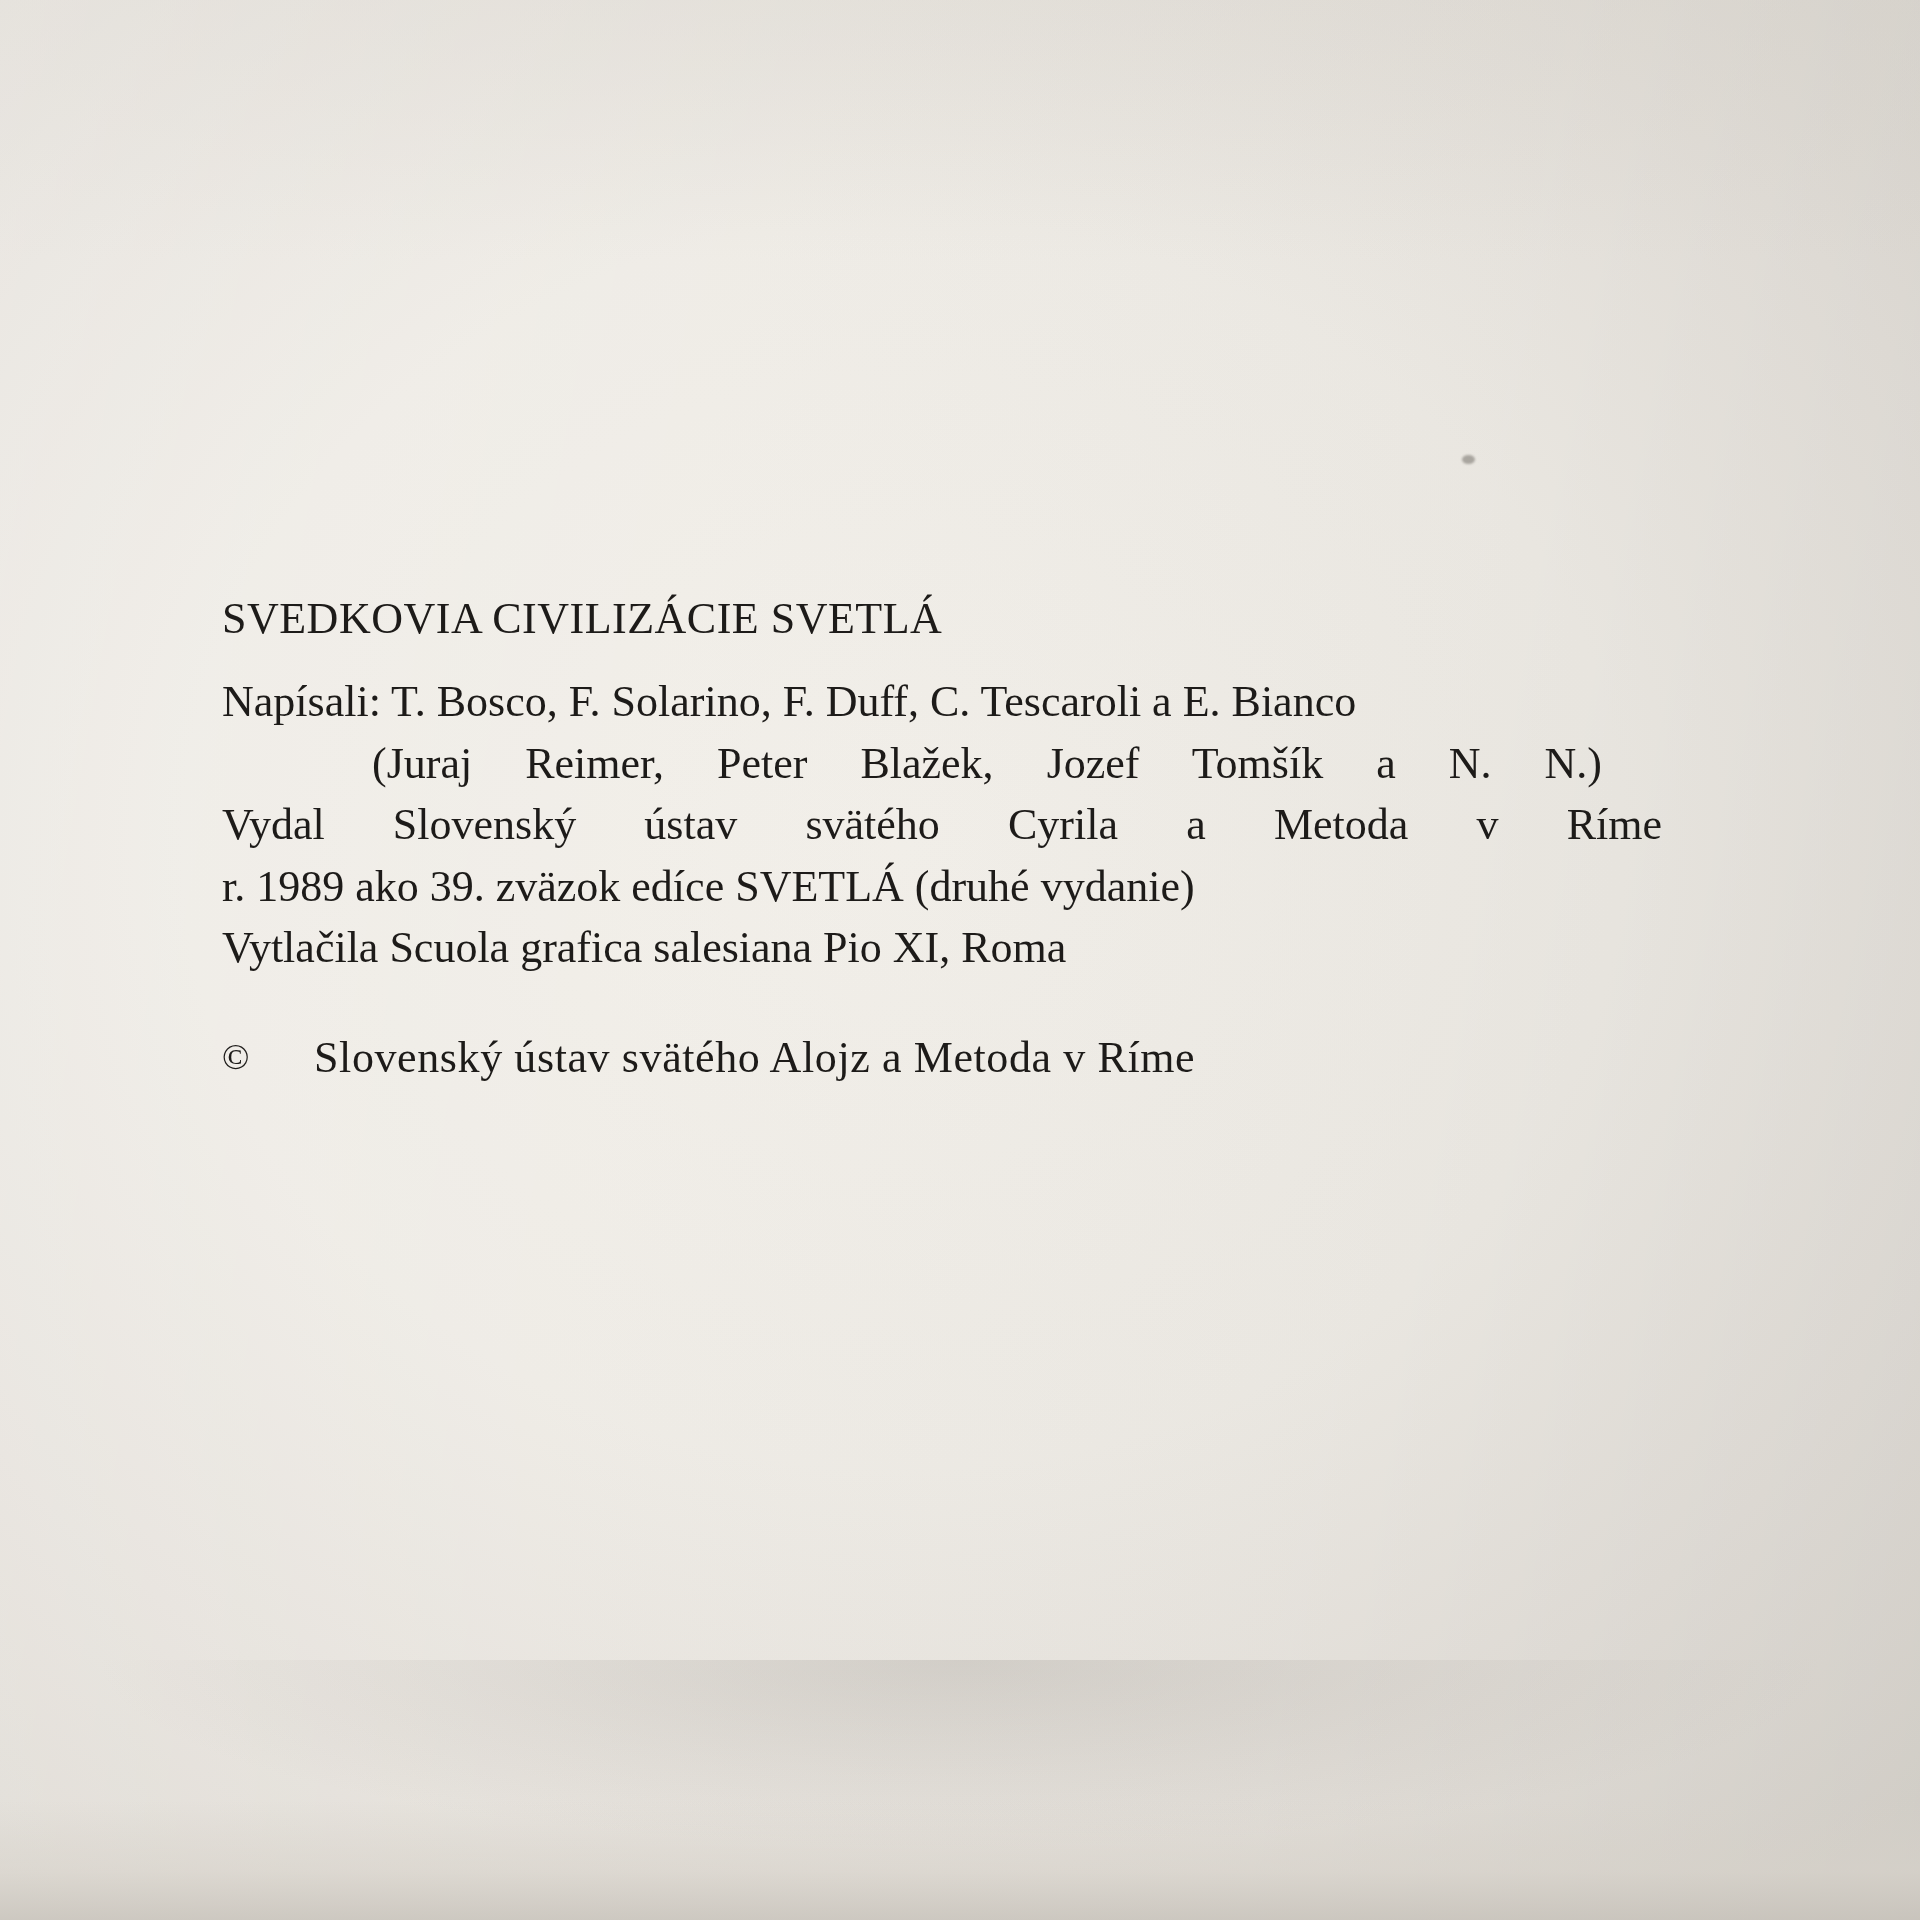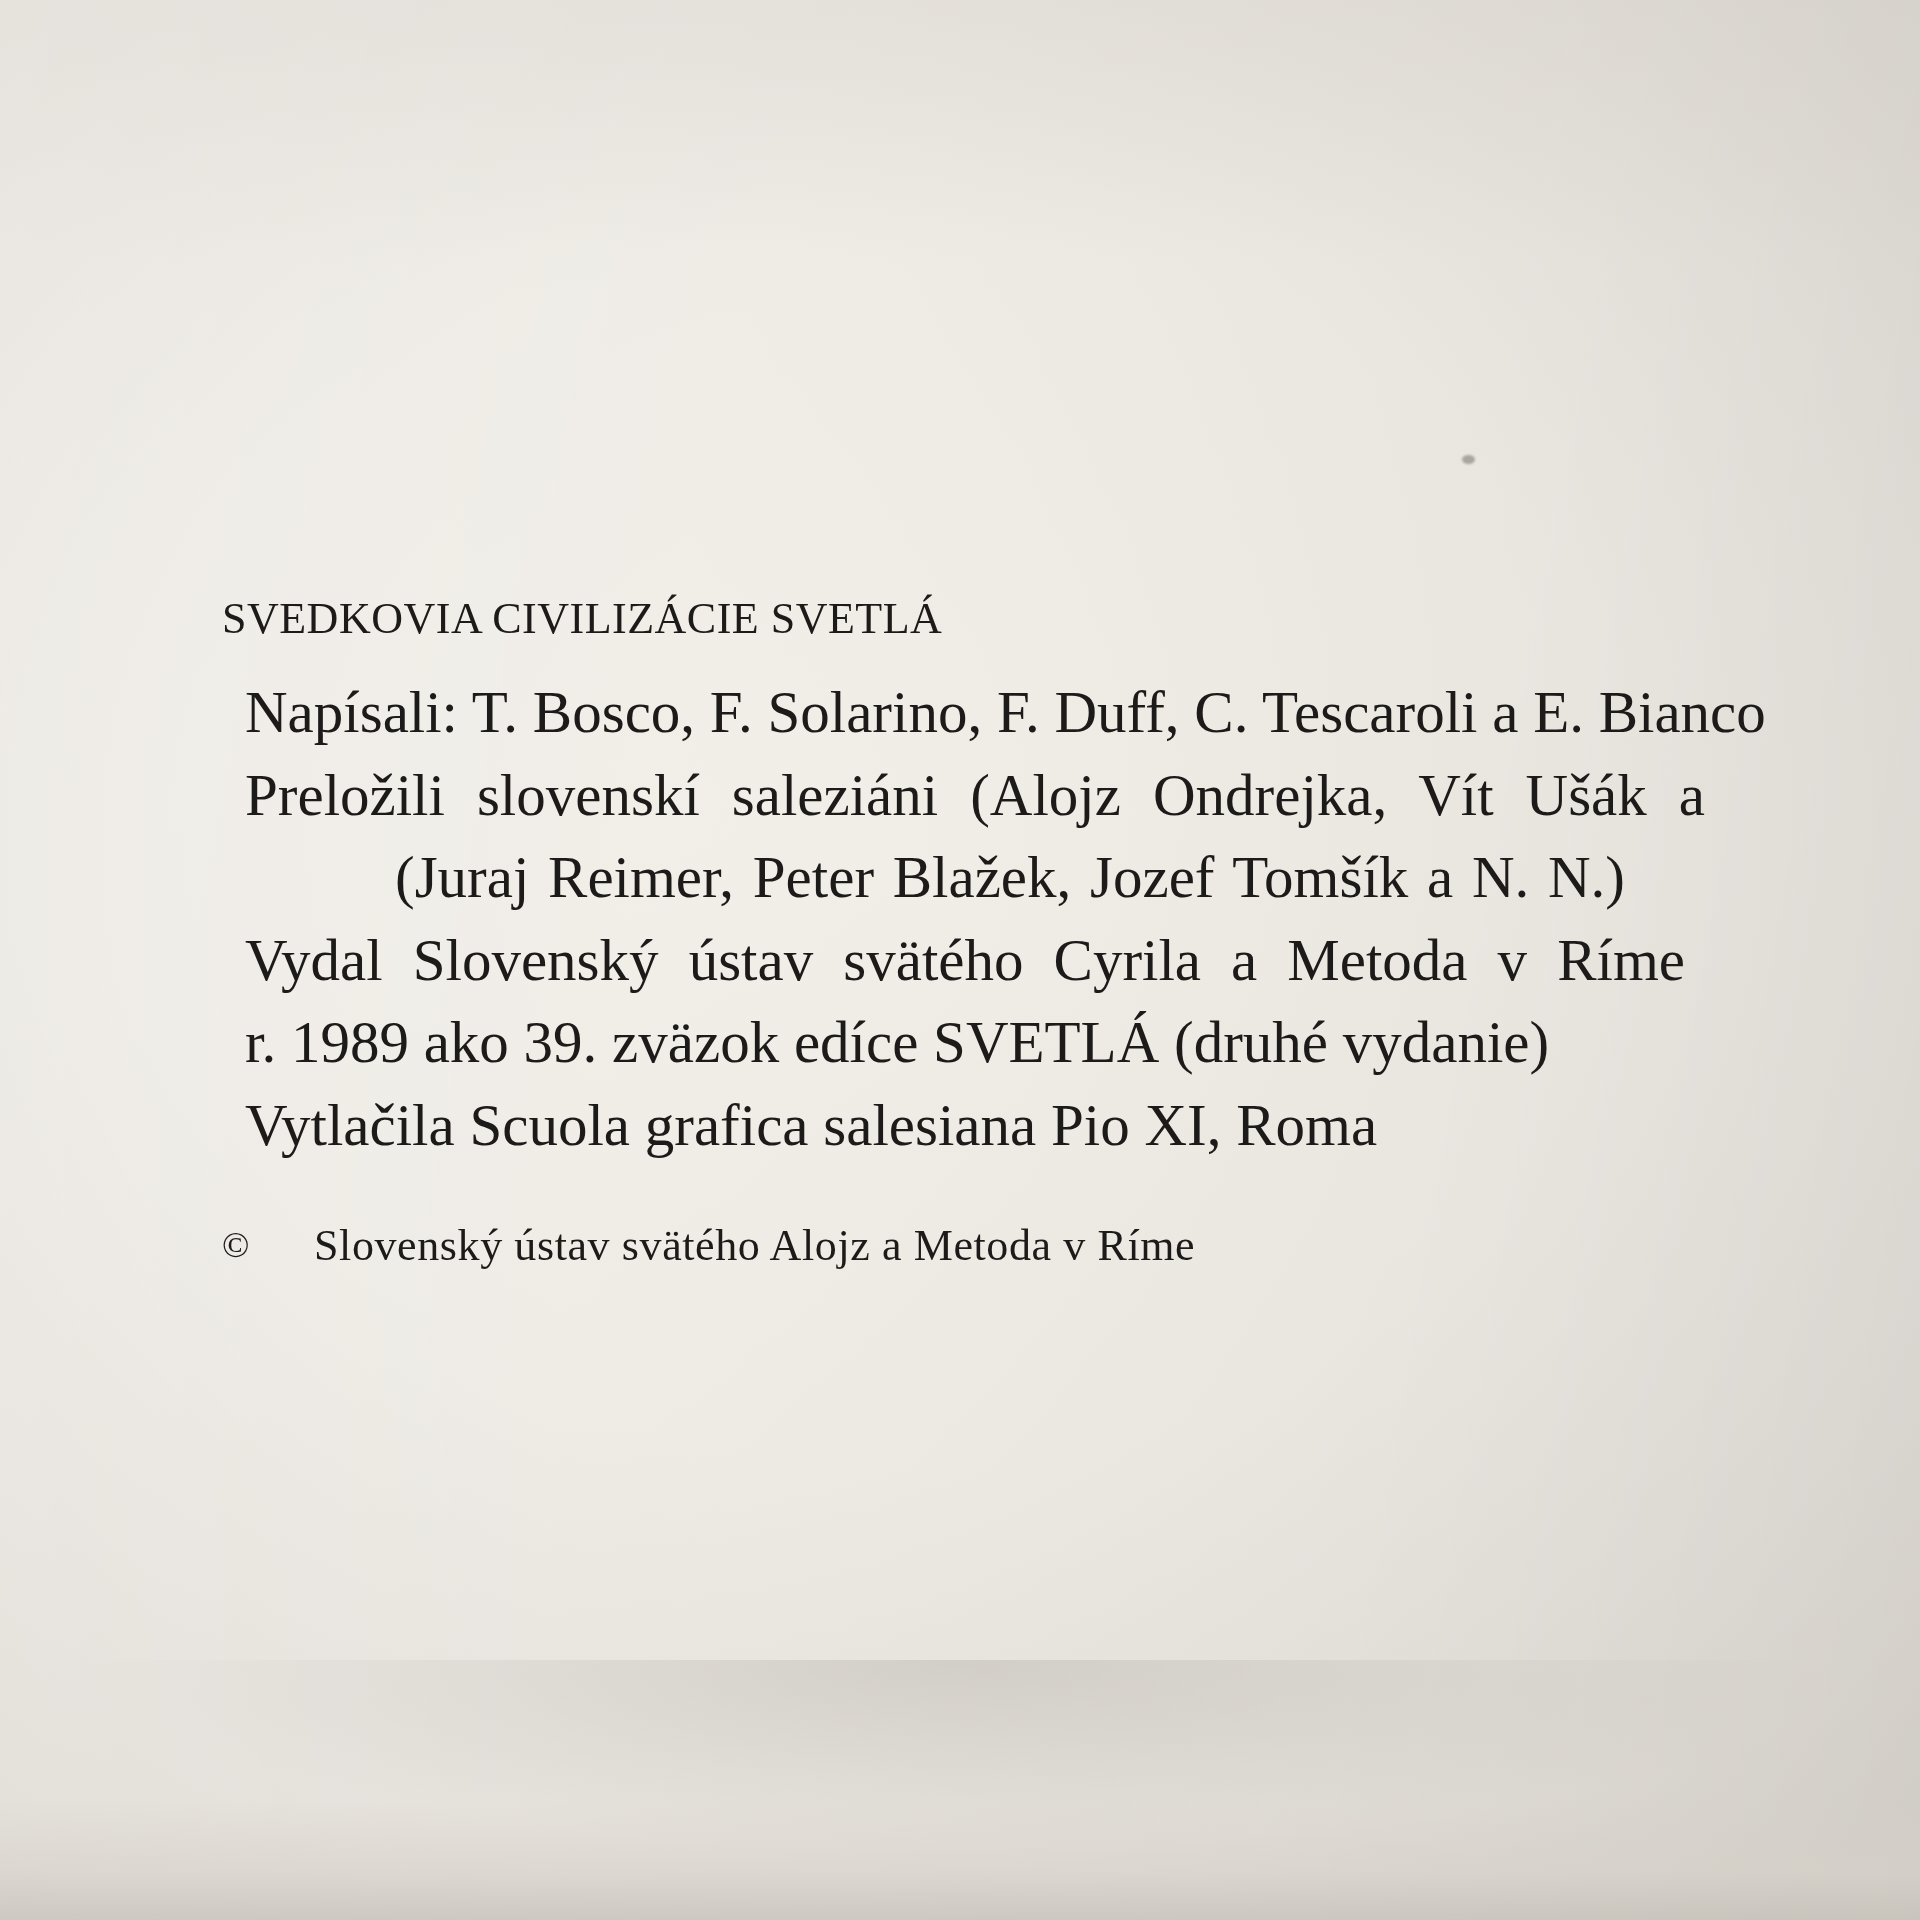--- a/index.html
+++ b/index.html
@@ -69,23 +69,22 @@
 
   .title-line {
     font-size: 44px;
     letter-spacing: 0.5px;
     line-height: 1.34;
     margin-bottom: 22px;
     white-space: nowrap;
   }
 
   .block {
-    font-size: 59px;
+    font-size: 44px;
     line-height: 1.40;
-    margin-left: 23px;
   }
   .line {
     white-space: nowrap;
   }
   .line.justify {
     white-space: normal;
     text-align: justify;
     text-align-last: justify;
   }
   .w-justify-1 { width: 1460px; }
@@ -131,21 +130,20 @@
   <div class="top-shade"></div>
   <div class="paper-sheen"></div>
   <div class="speck"></div>
 
   <div class="colophon">
 
     <div class="title-line">SVEDKOVIA CIVILIZÁCIE SVETLÁ</div>
 
     <div class="block">
       <div class="line">Napísali: T. Bosco, F. Solarino, F. Duff, C. Tescaroli a E. Bianco</div>
-      <div class="line justify w-justify-1">Preložili slovenskí saleziáni (Alojz Ondrejka, Vít Ušák a</div>
       <div class="line justify w-justify-3">(Juraj Reimer, Peter Blažek, Jozef Tomšík a N. N.)</div>
       <div class="line justify w-justify-4">Vydal Slovenský ústav svätého Cyrila a Metoda v Ríme</div>
       <div class="line">r. 1989 ako 39. zväzok edíce SVETLÁ (druhé vydanie)</div>
       <div class="line">Vytlačila Scuola grafica salesiana Pio XI, Roma</div>
     </div>
 
     <div class="copyright-row">
       <span class="copyright-mark">©</span>
       <span class="copyright-text">Slovenský ústav svätého Alojz a Metoda v Ríme</span>
     </div>

